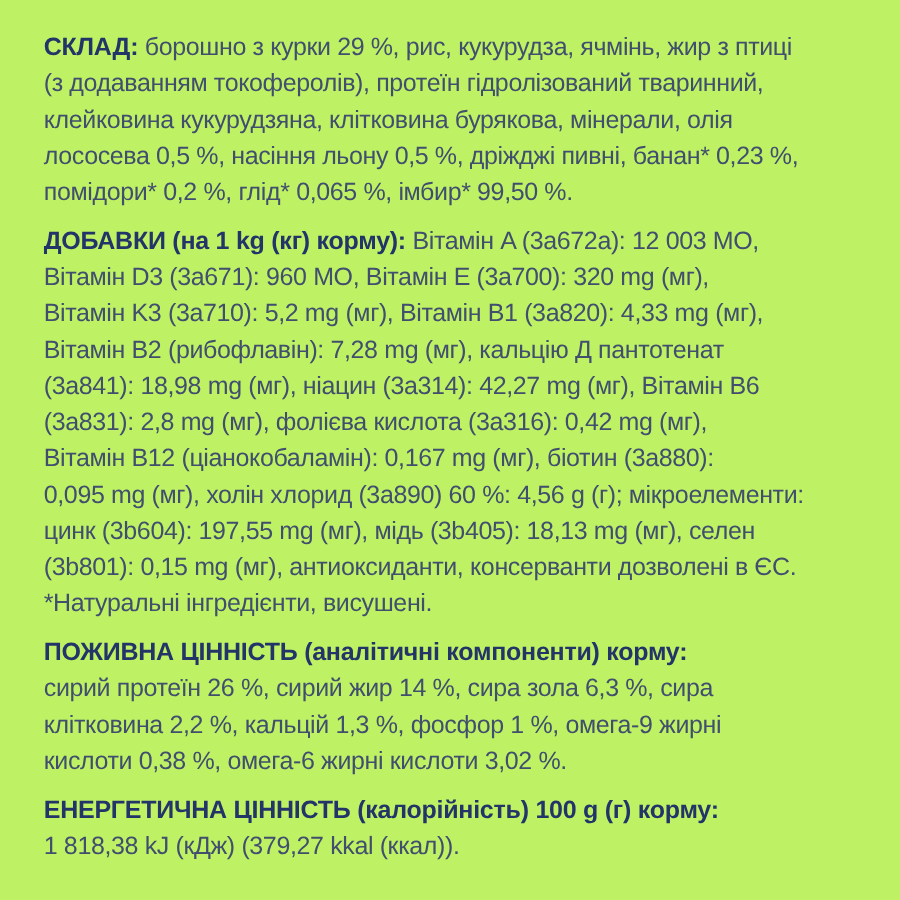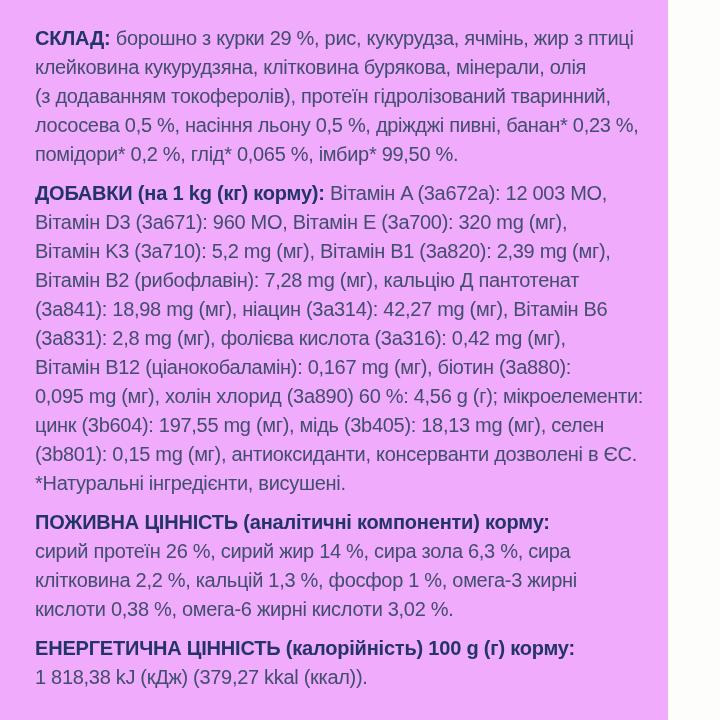--- a/index.html
+++ b/index.html
@@ -8,24 +8,24 @@
     background: #fdfdfc;
   }
   body {
     width: 720px;
     height: 720px;
     overflow: hidden;
     font-family: "Liberation Sans", "DejaVu Sans", sans-serif;
   }
   .page {
     box-sizing: border-box;
-    width: 668px;
+    width: 720px;
     height: 720px;
     padding: 24px 30px 0 35px;
-    background: #f0abfc;
+    background: #bef264;
   }
   .para {
     margin: 0 0 10px 0;
   }
   .line {
     font-size: 20px;
     line-height: 29px;
     letter-spacing: -0.3px;
     color: #414e6e;
     white-space: nowrap;
@@ -36,44 +36,44 @@
     letter-spacing: -0.2px;
   }
 </style>
 </head>
 <body>
 
 <div class="page">
 
   <section class="para">
     <div class="line"><strong class="hd">СКЛАД:</strong><span> борошно з курки 29 %, рис, кукурудза, ячмінь, жир з птиці</span></div>
+    <div class="line">(з додаванням токоферолів), протеїн гідролізований тваринний,</div>
     <div class="line">клейковина кукурудзяна, клітковина бурякова, мінерали, олія</div>
-    <div class="line">(з додаванням токоферолів), протеїн гідролізований тваринний,</div>
     <div class="line">лососева 0,5 %, насіння льону 0,5 %, дріжджі пивні, банан* 0,23 %,</div>
     <div class="line">помідори* 0,2 %, глід* 0,065 %, імбир* 99,50 %.</div>
   </section>
 
   <section class="para">
     <div class="line"><strong class="hd">ДОБАВКИ (на 1 kg (кг) корму):</strong><span> Вітамін A (3a672a): 12 003 МО,</span></div>
     <div class="line">Вітамін D3 (3a671): 960 МО, Вітамін E (3a700): 320 mg (мг),</div>
-    <div class="line">Вітамін K3 (3a710): 5,2 mg (мг), Вітамін B1 (3a820): 2,39 mg (мг),</div>
+    <div class="line">Вітамін K3 (3a710): 5,2 mg (мг), Вітамін B1 (3a820): 4,33 mg (мг),</div>
     <div class="line">Вітамін B2 (рибофлавін): 7,28 mg (мг), кальцію Д пантотенат</div>
     <div class="line">(3a841): 18,98 mg (мг), ніацин (3a314): 42,27 mg (мг), Вітамін B6</div>
     <div class="line">(3a831): 2,8 mg (мг), фолієва кислота (3a316): 0,42 mg (мг),</div>
     <div class="line">Вітамін B12 (ціанокобаламін): 0,167 mg (мг), біотин (3a880):</div>
     <div class="line">0,095 mg (мг), холін хлорид (3a890) 60 %: 4,56 g (г); мікроелементи:</div>
     <div class="line">цинк (3b604): 197,55 mg (мг), мідь (3b405): 18,13 mg (мг), селен</div>
     <div class="line">(3b801): 0,15 mg (мг), антиоксиданти, консерванти дозволені в ЄС.</div>
     <div class="line">*Натуральні інгредієнти, висушені.</div>
   </section>
 
   <section class="para">
     <div class="line"><strong class="hd">ПОЖИВНА ЦІННІСТЬ (аналітичні компоненти) корму:</strong><span></span></div>
     <div class="line">сирий протеїн 26 %, сирий жир 14 %, сира зола 6,3 %, сира</div>
-    <div class="line">клітковина 2,2 %, кальцій 1,3 %, фосфор 1 %, омега-3 жирні</div>
+    <div class="line">клітковина 2,2 %, кальцій 1,3 %, фосфор 1 %, омега-9 жирні</div>
     <div class="line">кислоти 0,38 %, омега-6 жирні кислоти 3,02 %.</div>
   </section>
 
   <section class="para">
     <div class="line"><strong class="hd">ЕНЕРГЕТИЧНА ЦІННІСТЬ (калорійність) 100 g (г) корму:</strong><span></span></div>
     <div class="line">1 818,38 kJ (кДж) (379,27 kkal (ккал)).</div>
   </section>
 
 </div>
 

